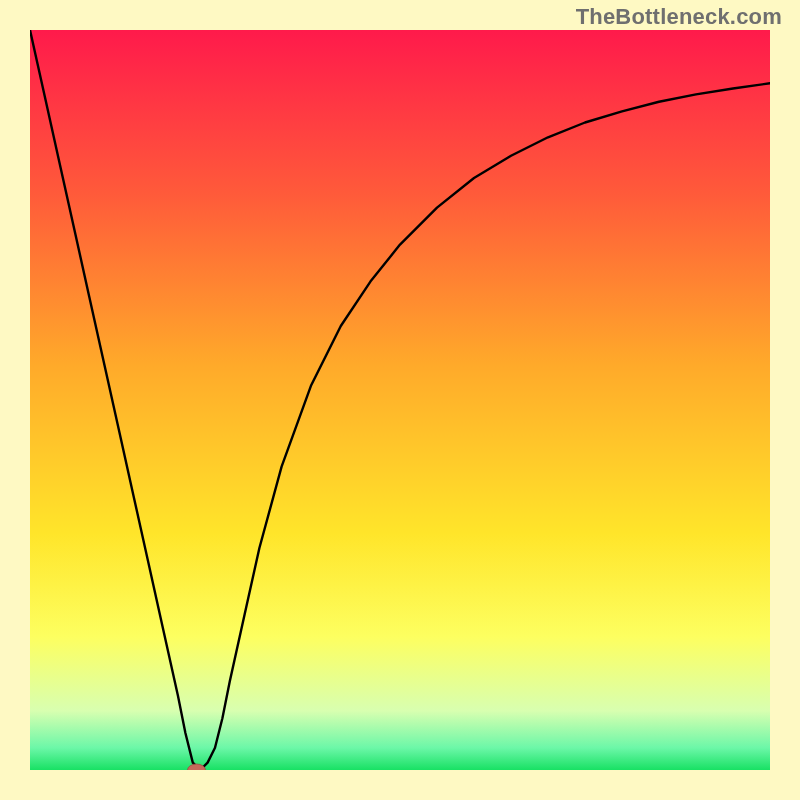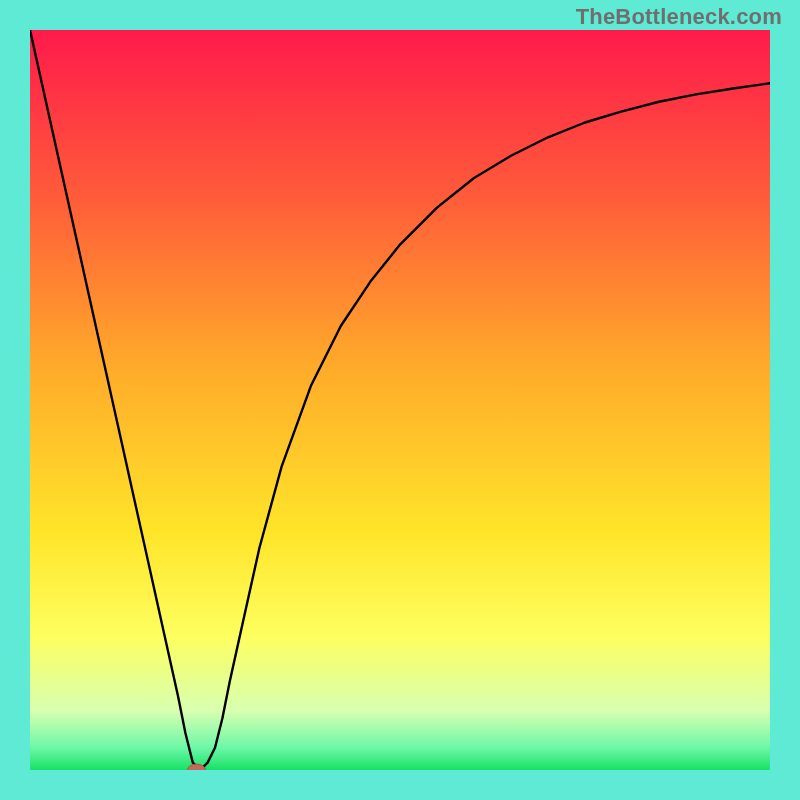--- a/index.html
+++ b/index.html
@@ -7,21 +7,21 @@
     padding: 0;
     width: 800px;
     height: 800px;
     overflow: hidden;
     background: #000;
   }
   .frame {
     position: relative;
     width: 800px;
     height: 800px;
-    background: #5eead4;
+    background: #fef9c3;
   }
   .watermark {
     position: absolute;
     top: 4px;
     right: 18px;
     font-family: Arial, Helvetica, sans-serif;
     font-size: 22px;
     font-weight: 600;
     color: #6f6f6f;
     letter-spacing: 0.2px;

